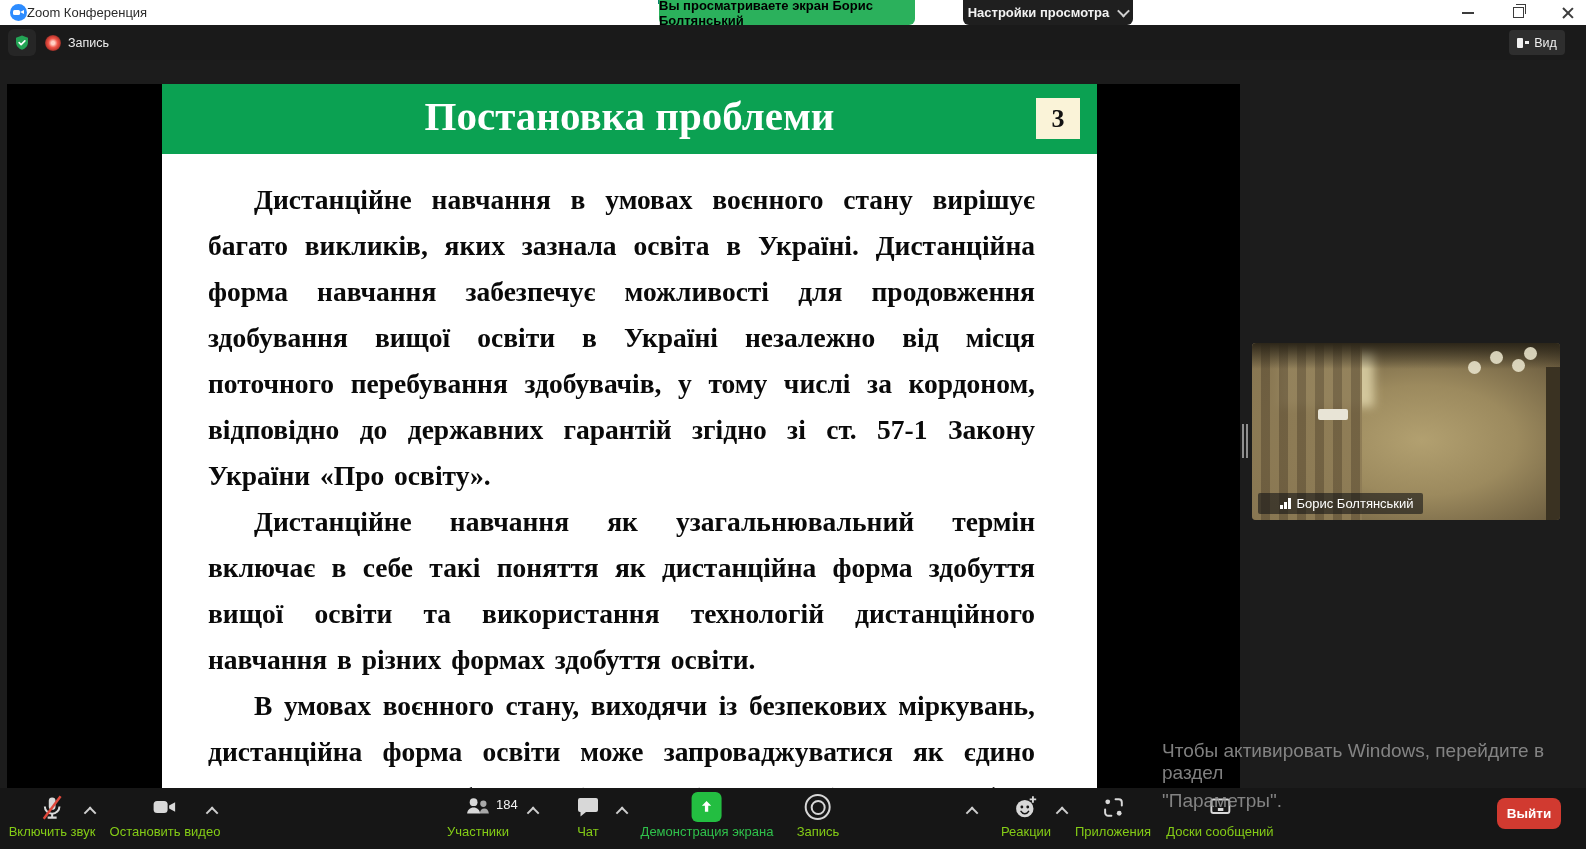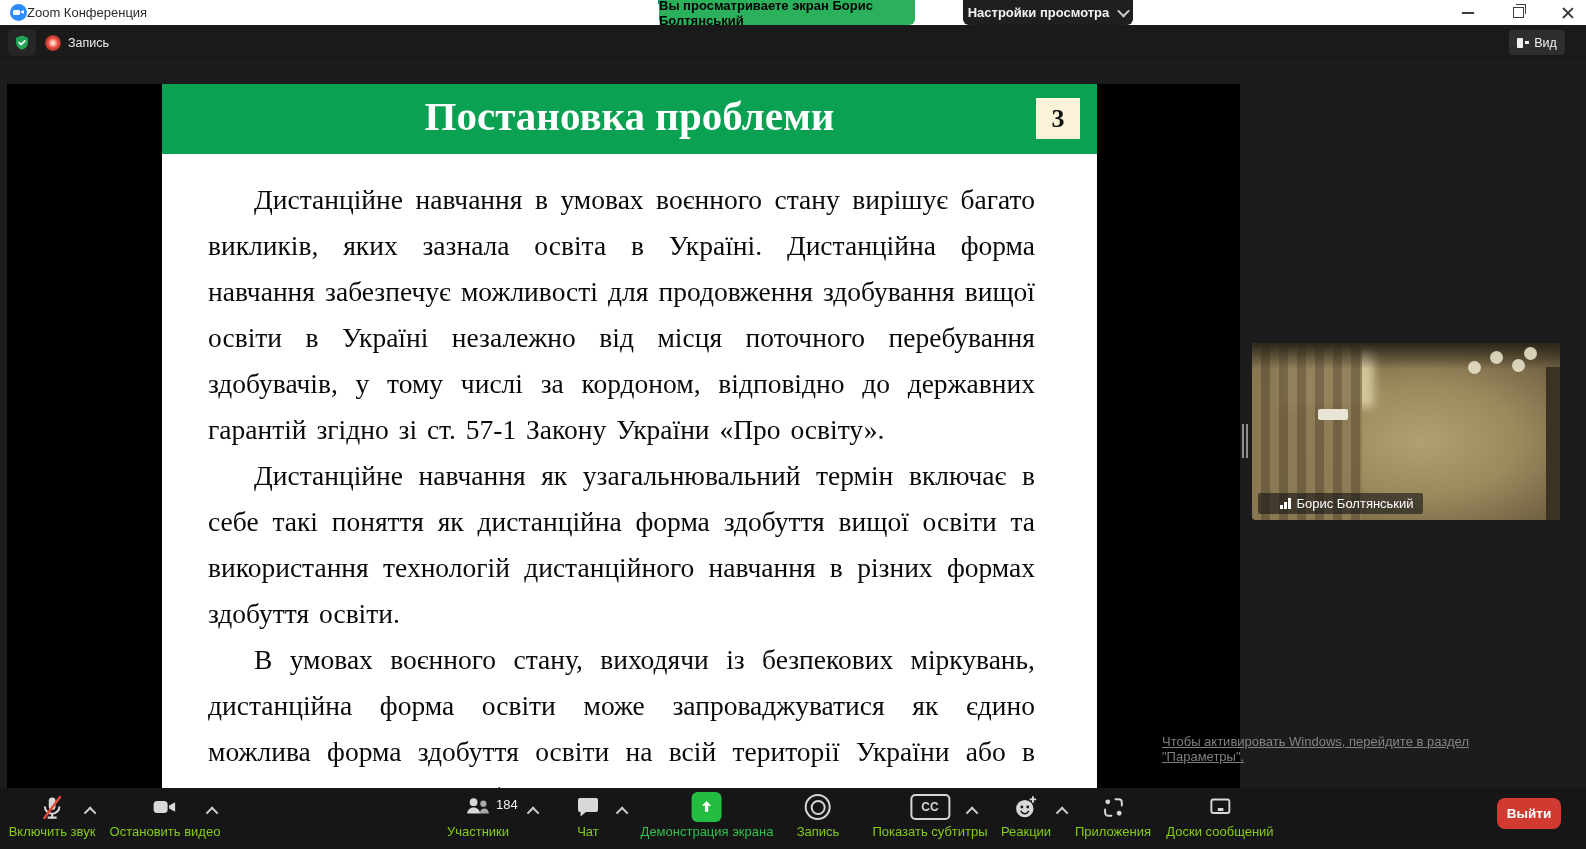--- a/index.html
+++ b/index.html
@@ -52,21 +52,21 @@
   
   .share-area{left:7px;top:84px;width:1233px;height:704px;background:#000;z-index:1;}
   .slide{left:155px;top:0;width:935px;height:704px;background:#fff;position:absolute;}
   .slide-header{position:absolute;left:0;top:0;width:935px;height:70px;background:#0ba152;}
   .slide-title{position:absolute;left:0;top:8px;width:100%;text-align:center;
     font-family:"Liberation Serif",serif;font-weight:bold;font-size:41px;color:#ffffff;}
   .slide-num{position:absolute;right:17px;top:14px;width:44px;height:41px;background:#faf3d8;
     display:flex;align-items:center;justify-content:center;
     font-family:"Liberation Serif",serif;font-weight:bold;font-size:26px;color:#111;}
   .slide-body{position:absolute;left:0;top:70px;width:935px;height:634px;box-sizing:border-box;
-    padding:23px 62px 0 46px;overflow:hidden;}
+    padding:23px 62px 0 46px;overflow:hidden;font-weight:bold;}
   .slide-body p{margin:0;font-family:"Liberation Serif",serif;font-size:27.5px;line-height:46px;
     color:#0a0a0a;text-align:justify;text-indent:46px;word-spacing:3px;}
 
   
   .drag-handle{left:1242px;top:424px;width:8px;height:34px;z-index:3;cursor:ew-resize;}
   .drag-handle::before,.drag-handle::after{content:"";position:absolute;top:0;width:2px;height:34px;background:#8f8f8f;}
   .drag-handle::before{left:0;} .drag-handle::after{left:4px;}
   .video-tile{left:1252px;top:343px;width:308px;height:177px;background:#4a4134;border-radius:4px;
     overflow:hidden;z-index:3;cursor:pointer;}
   .vt-bg{position:absolute;inset:0;
@@ -102,21 +102,21 @@
   .name-tag{position:absolute;left:6px;bottom:6px;display:flex;align-items:center;gap:6px;
     background:rgba(25,25,25,.62);padding:3px 9px 3px 22px;border-radius:2px;}
   .name-tag span{color:#fff;font-size:13px;}
   .signal{display:flex;align-items:flex-end;gap:1.5px;height:11px;}
   .signal i{width:2.5px;background:#fff;display:block;}
   .signal i:nth-child(1){height:4px;} .signal i:nth-child(2){height:7px;} .signal i:nth-child(3){height:11px;}
 
   
   .watermark{left:1162px;top:734px;z-index:10;pointer-events:none;color:#969696;}
   .wm-title{font-size:23px;font-weight:300;opacity:.85;}
-  .wm-line{font-size:13px;opacity:.85;text-decoration:underline;}
+  .wm-line{font-size:19px;margin-top:6px;opacity:.85;}
 
   
   .toolbar{left:0;top:788px;width:1586px;height:61px;background:#161616;z-index:4;}
   .tb-item{position:absolute;top:4px;display:flex;flex-direction:column;align-items:center;cursor:pointer;}
   .tb-icon{height:30px;display:flex;align-items:center;justify-content:center;}
   .tb-label{font-size:13px;color:#84cc16;margin-top:2px;white-space:nowrap;}
   .tb-label.green{color:#2fc14b;}
   .tb-chev{position:absolute;top:16px;width:14px;height:14px;display:flex;align-items:center;justify-content:center;cursor:pointer;}
   .badge{position:absolute;font-size:13px;color:#f2f2f2;}
   .share-sq{width:30px;height:30px;background:#23be41;border-radius:6px;display:flex;align-items:center;justify-content:center;}
@@ -289,26 +289,20 @@
 
   <div class="tb-item" style="left:818px;transform:translateX(-50%);">
     <div class="tb-icon">
         <div class="rec-ring">
           <i></i>
         </div>
       </div>
     <div class="tb-label">Запись</div>
   </div>
 
-  <div class="tb-item" style="left:930px;transform:translateX(-50%);">
-    <div class="tb-icon">
-        <div class="cc-box">CC</div>
-      </div>
-    <div class="tb-label">Показать субтитры</div>
-  </div>
   <div class="tb-chev" style="left:966px;">
       <span class="chev chev-up"></span>
     </div>
 
   <div class="tb-item" style="left:1026px;transform:translateX(-50%);">
     <div class="tb-icon">
       <svg width="24" height="26" viewBox="0 0 22 24">
         <circle cx="10" cy="13.5" r="8" fill="#d8d8d8"></circle>
         <circle cx="7.3" cy="12" r="1.3" fill="#161616"></circle>
         <circle cx="12.7" cy="12" r="1.3" fill="#161616"></circle>

